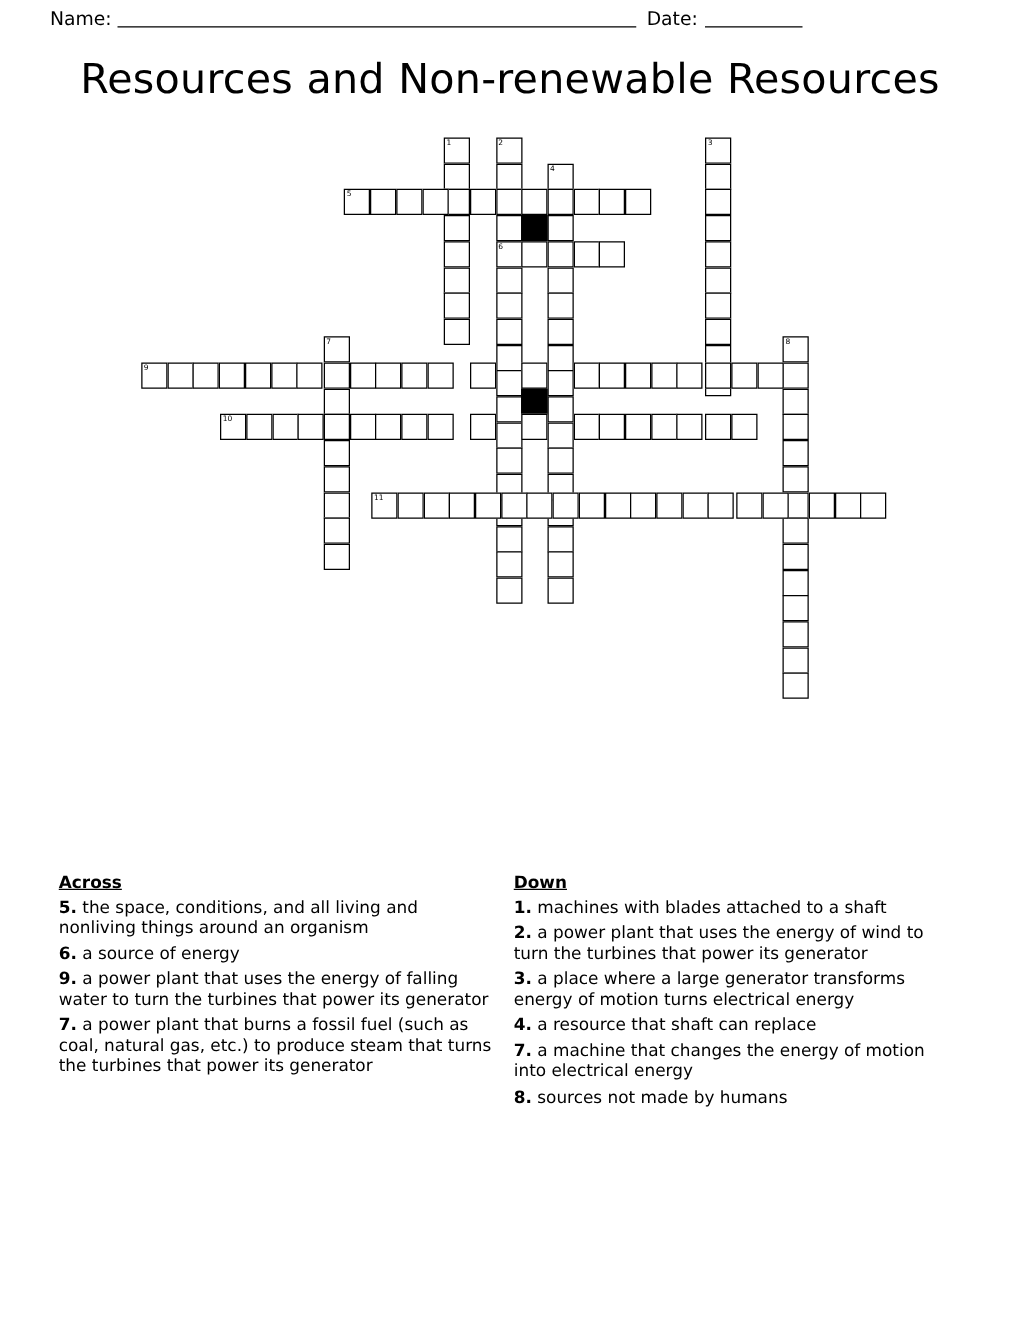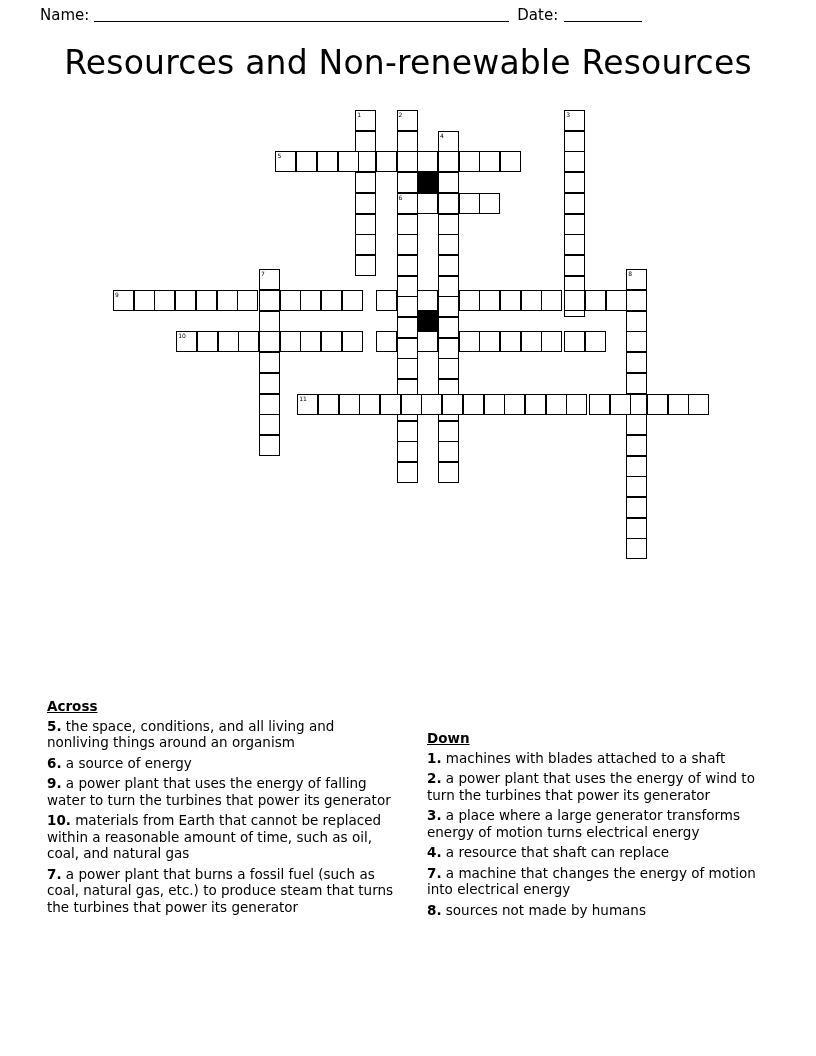--- a/index.html
+++ b/index.html
@@ -29,21 +29,21 @@
   .cell{position:absolute;box-sizing:border-box;
         width:21px;height:21px;border:1px solid #000;background:#fff;}
   .cell.blk{background:#000;border-color:#000;}
   .cell .num{position:absolute;left:1px;top:0px;font-size:6px;line-height:7px;
              font-family:"DejaVu Sans", sans-serif;color:#000;}
 
   
   .clues{position:absolute;left:0;top:698px;width:816px;}
   .clue-col{position:absolute;top:0;font-size:13.5px;line-height:16.5px;}
   .col-across{left:47px;width:352px;}
-  .col-down{left:427px;width:352px;margin-top:32px;}
+  .col-down{left:411px;width:352px;}
   .clue-head{font-weight:bold;text-decoration:underline;font-size:13.5px;
              margin:0 0 3px 0;}
   .clue{margin:0 0 4px 0;text-indent:0;}
   .clue b{font-weight:bold;}
 </style>
 </head>
 <body>
 
 <div class="page">
 
@@ -228,21 +228,20 @@
       <div class="cell" style="left: 688.46px; top: 393.59px;"></div>
     </div>
 
   <div class="clues">
     <div class="clue-col col-across">
       <div class="clue-head">Across</div>
       <div id="across-list">
           <div class="clue"><b>5.</b><span> the space, conditions, and all living and nonliving things around an organism</span></div>
           <div class="clue"><b>6.</b><span> a source of energy</span></div>
           <div class="clue"><b>9.</b><span> a power plant that uses the energy of falling water to turn the turbines that power its generator</span></div>
-          <div class="clue"><b>10.</b><span> materials from Earth that cannot be replaced within a reasonable amount of time, such as oil, coal, and natural gas</span></div>
           <div class="clue"><b>7.</b><span> a power plant that burns a fossil fuel (such as coal, natural gas, etc.) to produce steam that turns the turbines that power its generator</span></div>
         </div>
     </div>
     <div class="clue-col col-down">
       <div class="clue-head">Down</div>
       <div id="down-list">
           <div class="clue"><b>1.</b><span> machines with blades attached to a shaft</span></div>
           <div class="clue"><b>2.</b><span> a power plant that uses the energy of wind to turn the turbines that power its generator</span></div>
           <div class="clue"><b>3.</b><span> a place where a large generator transforms energy of motion turns electrical energy</span></div>
           <div class="clue"><b>4.</b><span> a resource that shaft can replace</span></div>

